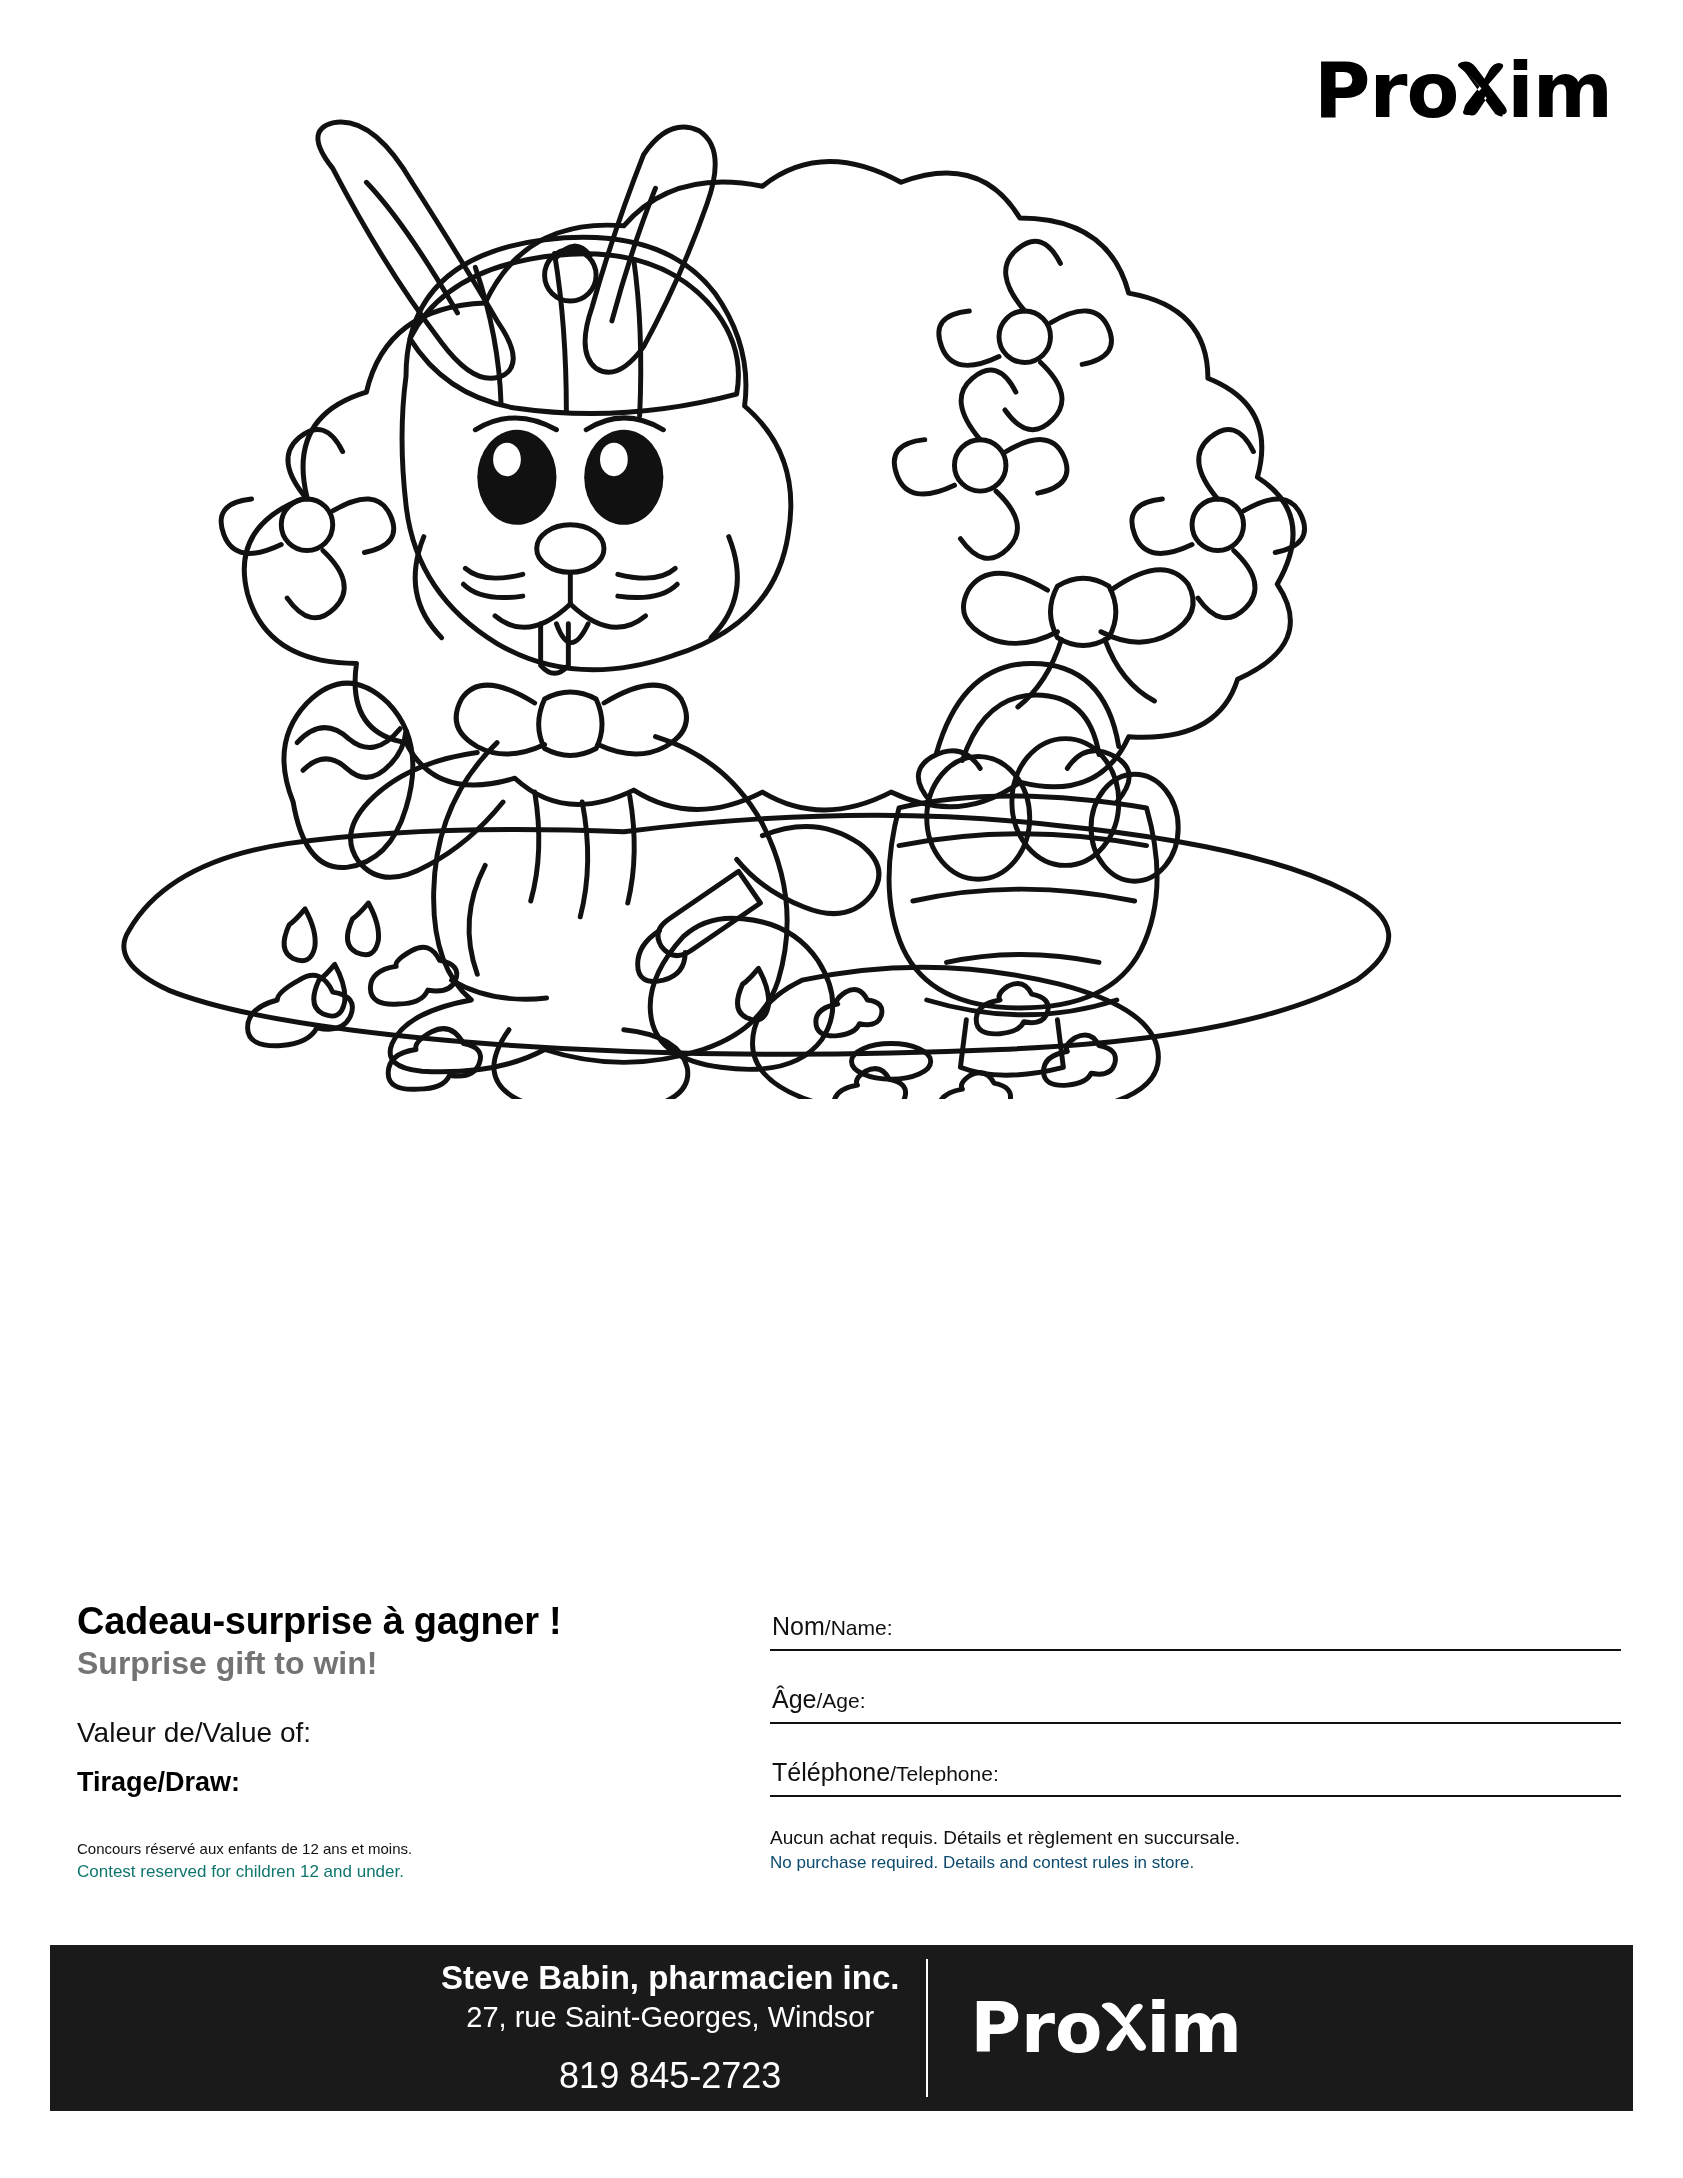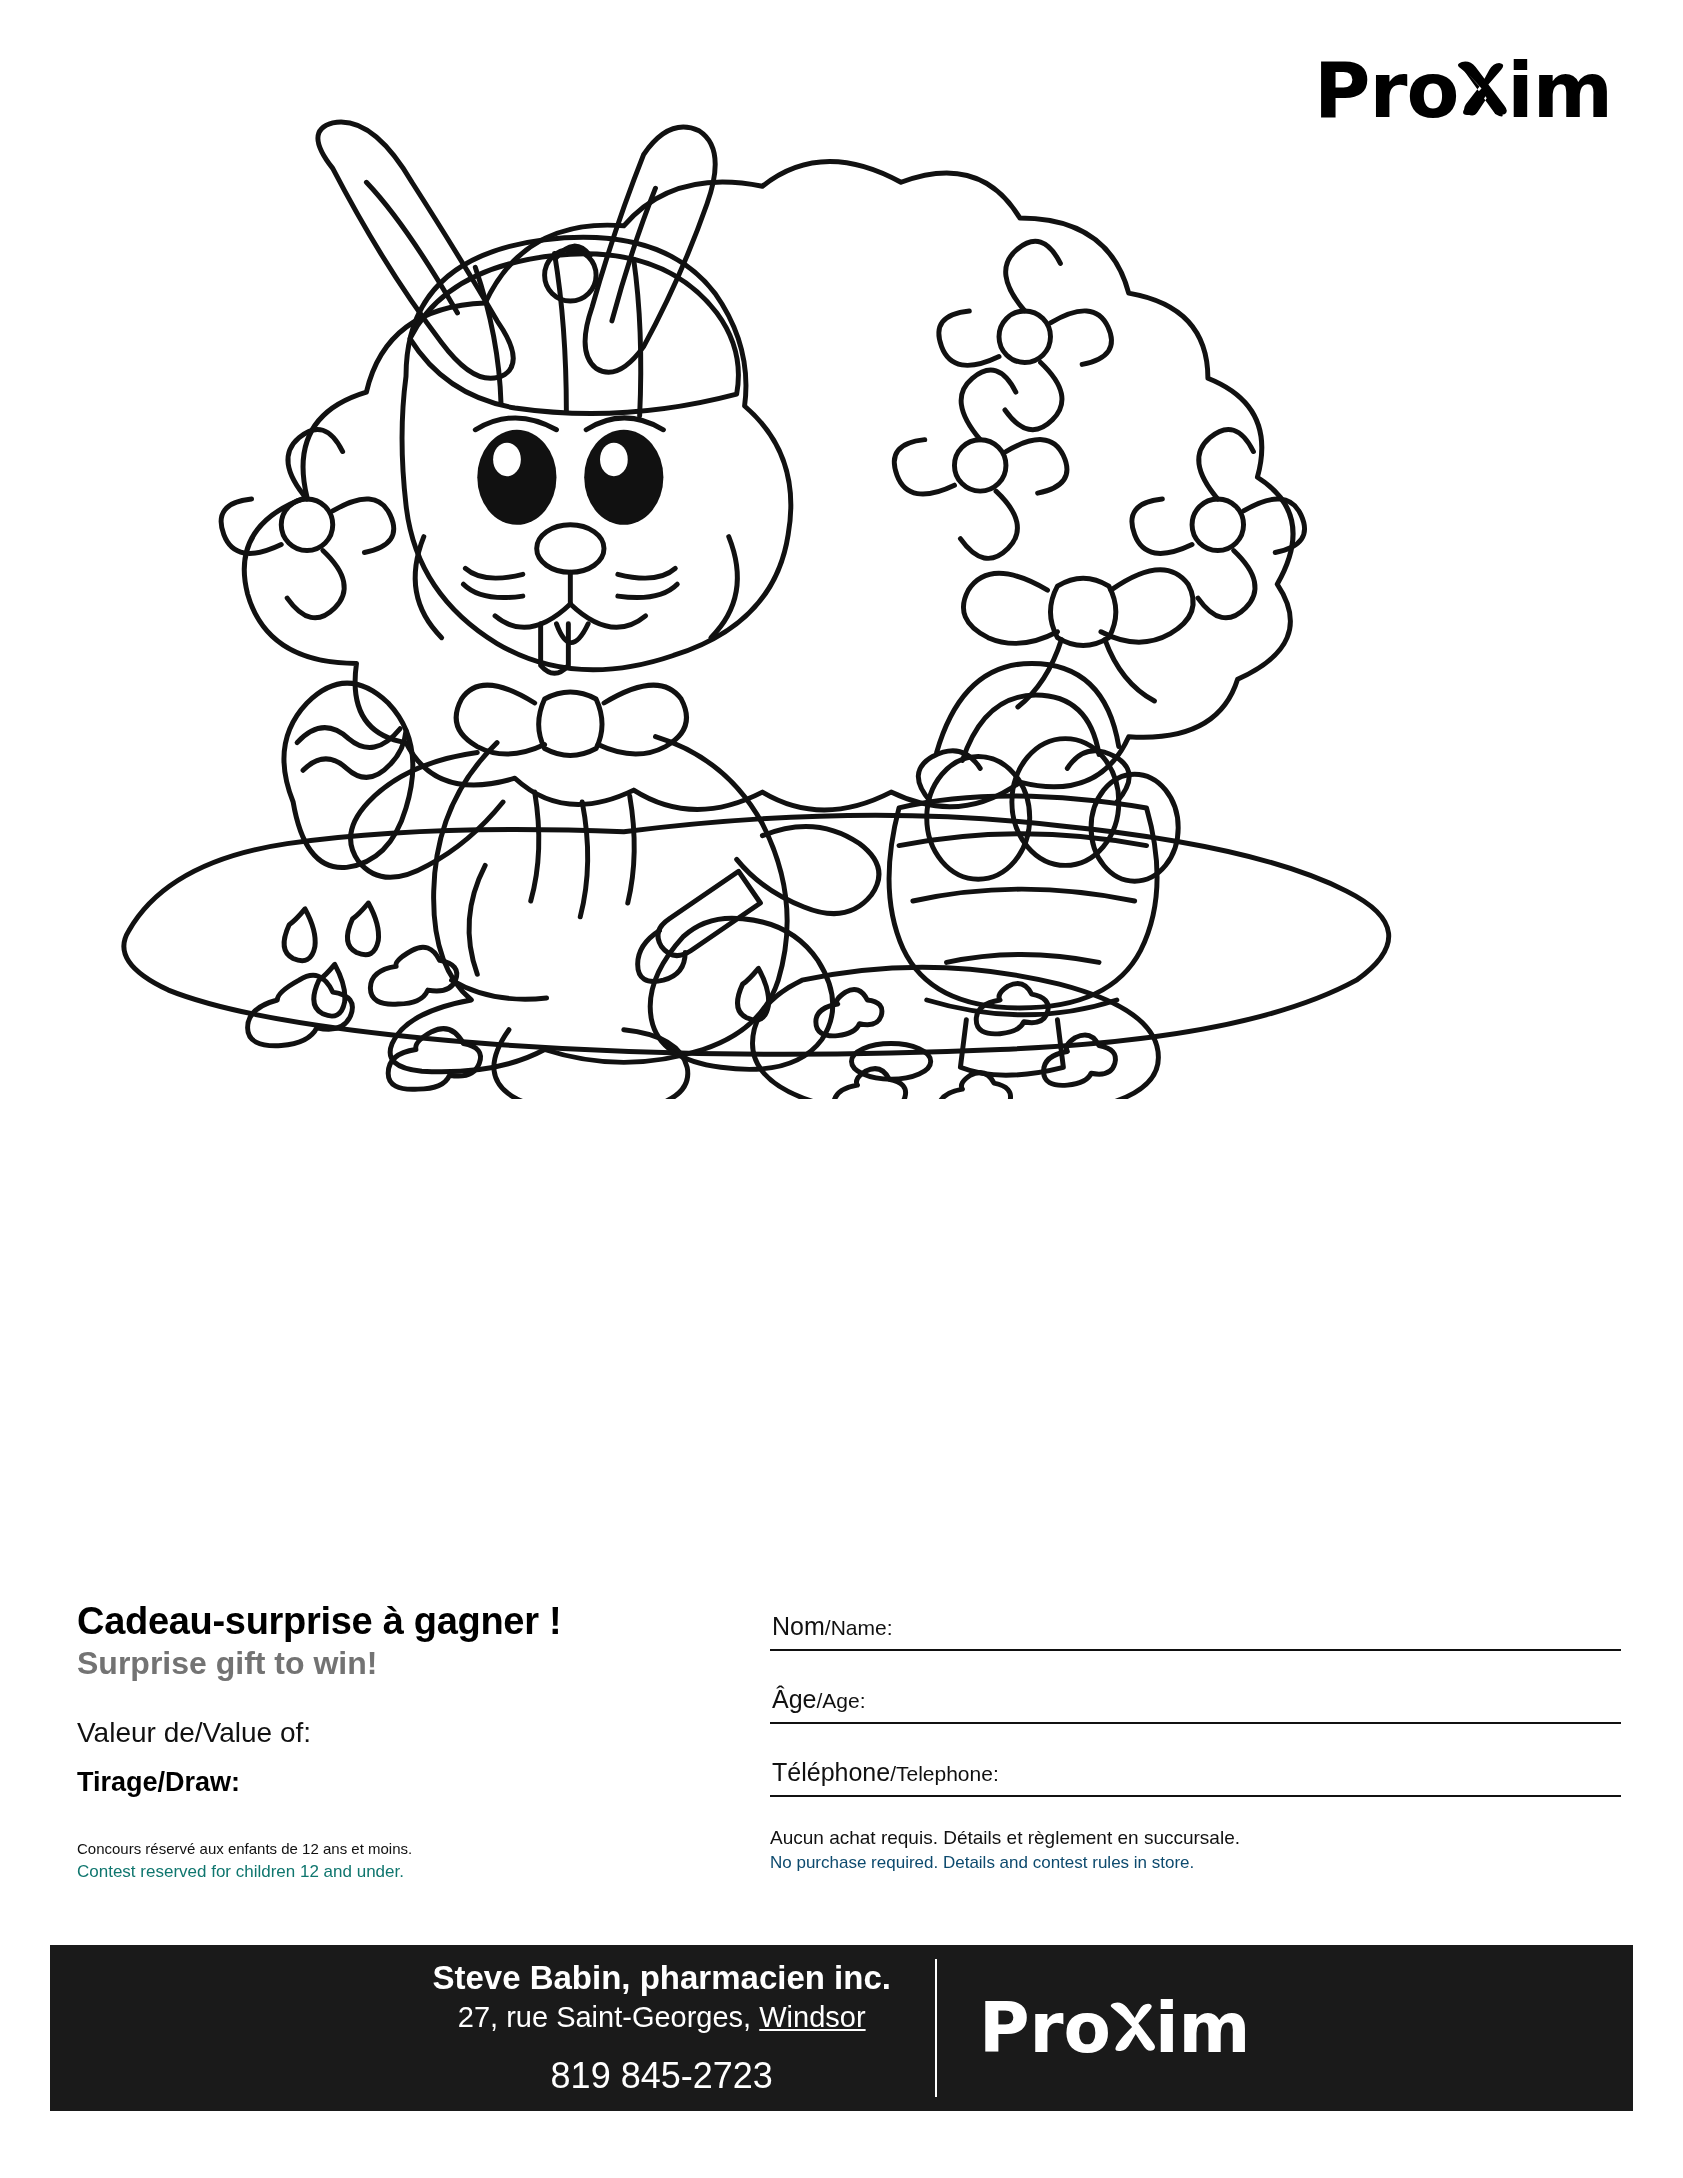--- a/index.html
+++ b/index.html
@@ -173,35 +173,35 @@
     justify-content: center;
   }
   .footer-inner {
     display: flex;
     align-items: center;
     gap: 42px;
   }
   .footer-text {
     text-align: center;
     color: #ffffff;
-    padding-right: 44px;
+    padding-right: 27px;
     border-right: 2px solid #ffffff;
   }
   .footer-name {
     font-size: 33px;
     font-weight: bold;
     line-height: 1.15;
   }
   .footer-address {
     font-size: 29px;
     font-weight: normal;
     line-height: 1.25;
     margin-top: 2px;
   }
-  .footer-address .city { font-weight: normal; text-decoration: underline; }
+  .footer-address .city { font-weight: normal; }
   .footer-phone {
     font-size: 36px;
     font-weight: normal;
     margin-top: 20px;
   }
   .footer-logo {
     font-family: "DejaVu Sans", sans-serif;
     font-weight: bold;
     font-size: 69px;
     color: #ffffff;

